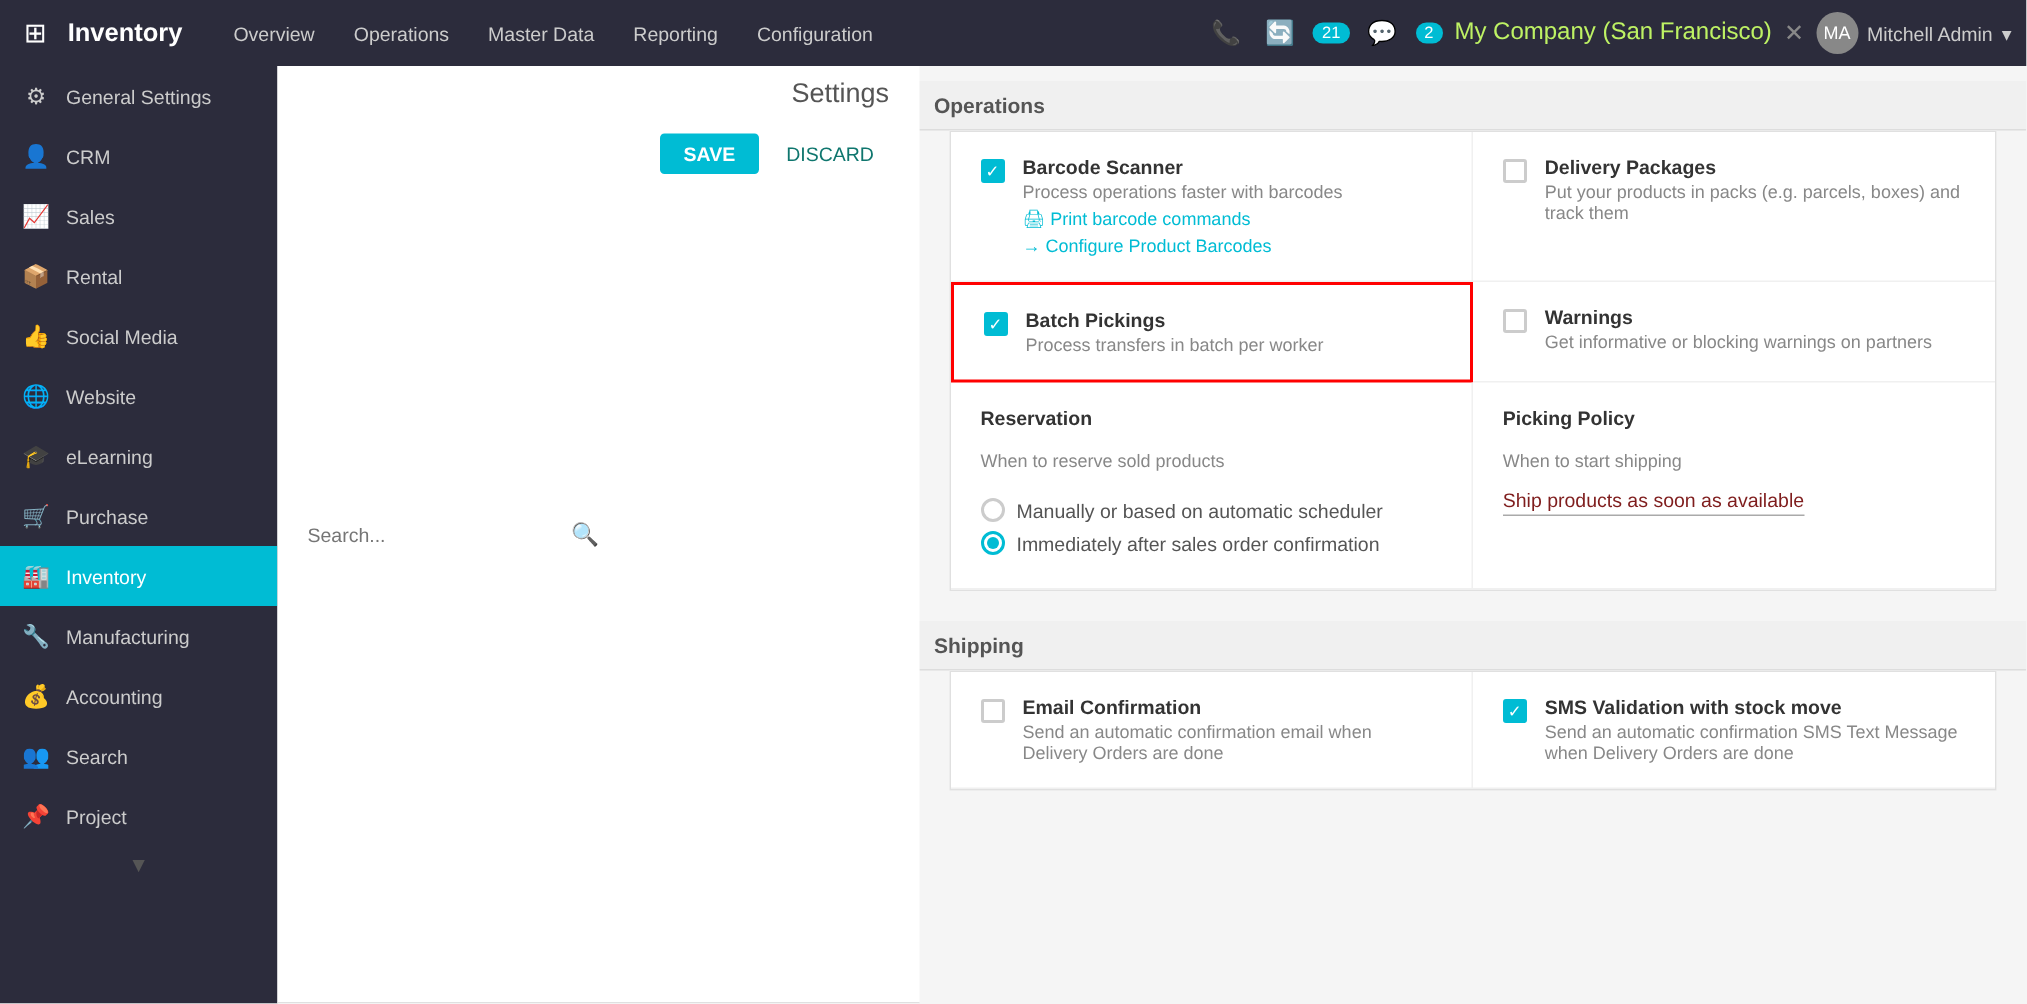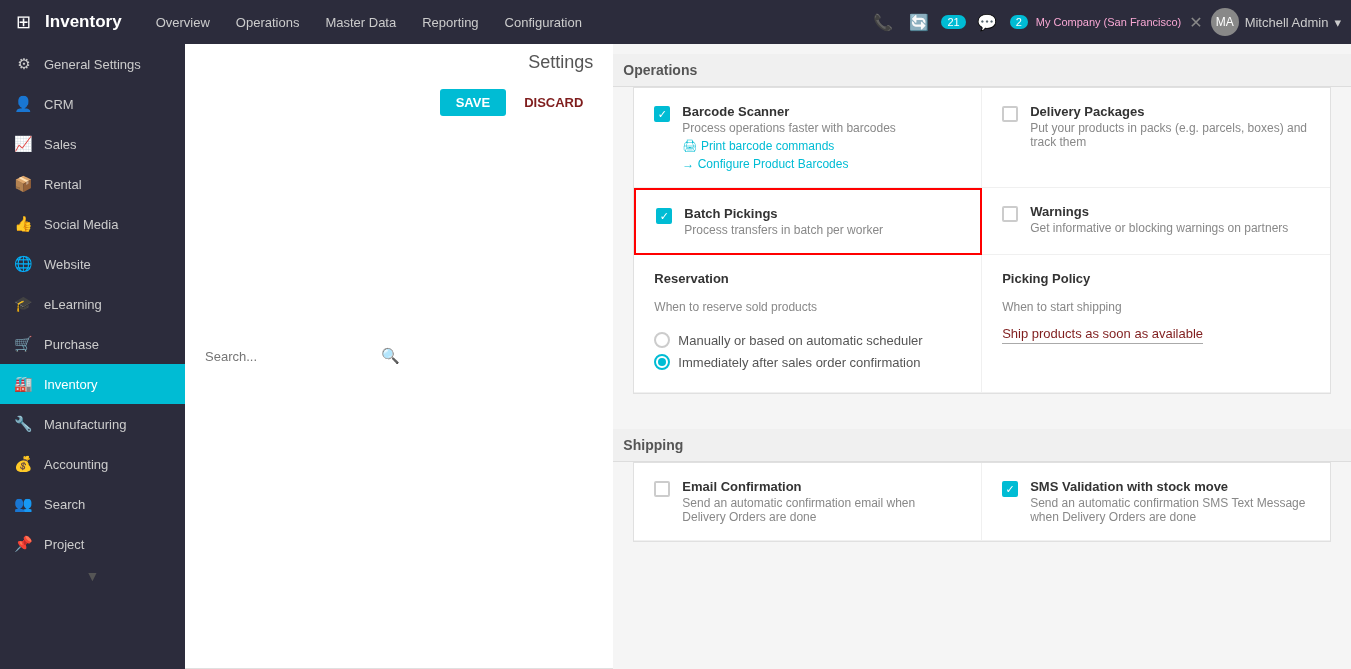--- a/index.html
+++ b/index.html
@@ -15,21 +15,21 @@
       padding: 0 10px;
       gap: 8px;
     }
     .topnav-grid-icon { font-size: 18px; color: #fff; cursor: pointer; padding: 4px 6px; }
     .topnav-title { font-size: 17px; font-weight: bold; color: #fff; margin-right: 14px; }
     .topnav-menu { display: flex; gap: 2px; flex: 1; }
     .topnav-menu-item { color: #ccc; padding: 6px 12px; border-radius: 3px; cursor: pointer; font-size: 13px; }
     .topnav-right { display: flex; align-items: center; gap: 8px; margin-left: auto; }
     .topnav-icon-btn { color: #ccc; cursor: pointer; font-size: 16px; padding: 4px; }
     .topnav-badge { background: #00bcd4; color: #fff; border-radius: 10px; padding: 1px 6px; font-size: 11px; }
-    .topnav-company { color: #f9a8d4; font-size: 11px; cursor: pointer; }
+    .topnav-company { color: #bef264; font-size: 16px; cursor: pointer; }
     .topnav-close { color: #888; font-size: 16px; cursor: pointer; }
     .topnav-user { display: flex; align-items: center; gap: 6px; color: #ccc; cursor: pointer; font-size: 13px; }
     .topnav-avatar { width: 28px; height: 28px; border-radius: 50%; background: #888; display: flex; align-items: center; justify-content: center; font-size: 12px; color: #ffffff; overflow: hidden; }
 
     
     .main-layout { display: flex; height: calc(100vh - 44px); }
 
     
     .sidebar { width: 185px; background: #2c2c3c; color: #ccc; display: flex; flex-direction: column; overflow-y: auto; }
     .sidebar-item { display: flex; align-items: center; gap: 10px; padding: 10px 14px; cursor: pointer; font-size: 13px; }
@@ -39,21 +39,21 @@
     .sidebar-scroll-indicator { text-align: center; color: #555; padding: 4px; font-size: 14px; }
 
     
     .content-area { flex: 1; display: flex; flex-direction: row; overflow: hidden; background: #f5f5f5; }
 
     
     .search-bar { background: #fff; border-bottom: 1px solid #e0e0e0; padding: 6px 20px; display: flex; align-items: center; }
     .search-input { border: none; outline: none; font-size: 13px; color: #666; flex: 1; background: transparent; }
     .search-icon { color: #999; font-size: 15px; }
     .btn-save { background: #00bcd4; color: #fff; border: none; padding: 6px 16px; border-radius: 3px; cursor: pointer; font-size: 13px; font-weight: bold; }
-    .btn-discard { background: transparent; color: #7f1d1d; border: none; padding: 6px 10px; cursor: pointer; font-size: 13px; font-weight: bold; }
+    .btn-discard { background: transparent; color: #0f766e; border: none; padding: 6px 10px; cursor: pointer; font-size: 13px; font-weight: normal; }
 
     
     .settings-content { flex: 1; overflow-y: auto; padding: 0 20px 20px 20px; }
 
     
     .section-title { font-size: 14px; font-weight: bold; color: #555; background: #f0f0f0; padding: 8px 10px; margin: 0 -20px 0 -20px; border-bottom: 1px solid #ddd; }
 
     
     .settings-grid { display: grid; grid-template-columns: 1fr 1fr; gap: 0; background: #fff; border: 1px solid #e0e0e0; margin-top: 0; }
     .setting-cell { padding: 16px 20px; border-bottom: 1px solid #f0f0f0; display: flex; align-items: flex-start; gap: 12px; }
@@ -73,21 +73,21 @@
 
     
     .radio-group { margin-top: 6px; }
     .radio-option { display: flex; align-items: center; gap: 8px; margin-bottom: 6px; font-size: 13px; color: #555; }
     .radio-dot { width: 16px; height: 16px; border-radius: 50%; border: 2px solid #ccc; display: flex; align-items: center; justify-content: center; flex-shrink: 0; }
     .radio-dot.selected { border-color: #00bcd4; }
     .radio-dot.selected::after { content: ''; width: 8px; height: 8px; background: #00bcd4; border-radius: 50%; }
     .policy-select { font-size: 13px; color: #7f1d1d; border-bottom: 1px solid #aaa; padding-bottom: 2px; display: inline-block; cursor: pointer; }
 
     
-    .section-gap { margin-top: 35px; }
+    .section-gap { margin-top: 20px; }
 
     
     .settings-content::-webkit-scrollbar { width: 6px; }
     .settings-content::-webkit-scrollbar-thumb { background: #ccc; border-radius: 3px; }
     .sidebar::-webkit-scrollbar { width: 4px; }
     .sidebar::-webkit-scrollbar-thumb { background: #444; border-radius: 2px; }
   </style>
 </head>
 <body>
 

